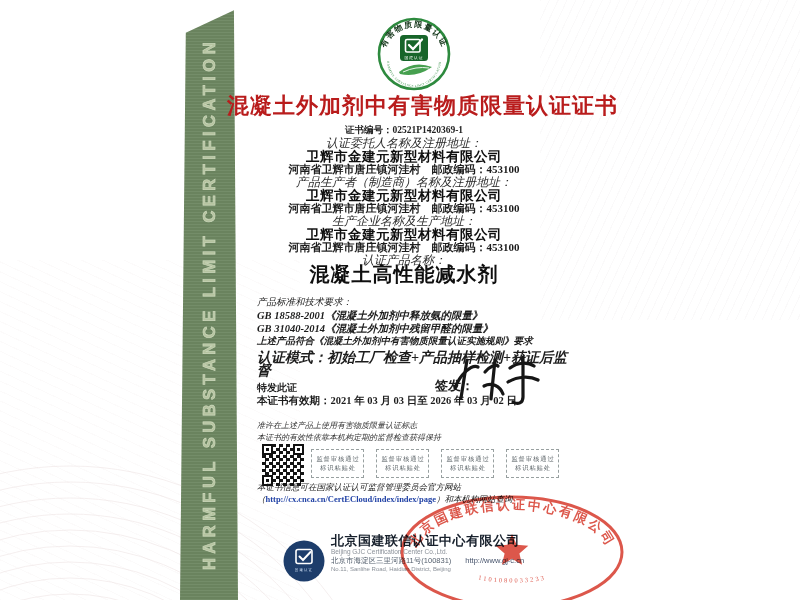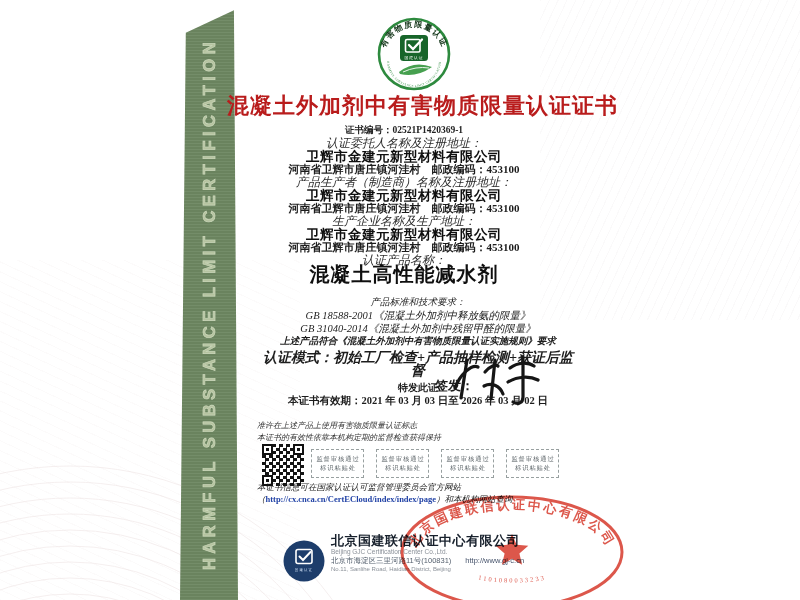--- a/index.html
+++ b/index.html
@@ -27,23 +27,23 @@
   .title{position:absolute;left:206px;top:91px;width:396px;text-align:right;white-space:nowrap;
          font-size:22px;font-weight:700;letter-spacing:1px;color:#b91c1c;margin-left:16px;}
   .certno{position:absolute;left:220px;top:124px;width:368px;text-align:center;
           font-size:9.5px;font-weight:600;color:#222;}
   .stack{position:absolute;left:212px;top:137px;width:384px;text-align:center;color:#1c1c1c;}
   .lbl{font-size:12px;line-height:13px;font-style:italic;color:#2c2c2c;}
   .nm{font-size:13.5px;line-height:13px;font-weight:700;color:#0f0f0f;letter-spacing:.5px;}
   .ad{font-size:11px;line-height:13px;font-weight:600;color:#1d1d1d;}
   .pn{font-size:20px;line-height:15px;font-weight:700;color:#0f0f0f;letter-spacing:1px;}
   
-  .std{position:absolute;left:257px;top:296px;width:322px;text-align:center;color:#1d1d1d;}
+  .std{position:absolute;left:257px;top:296px;width:322px;text-align:left;color:#1d1d1d;}
   .std .h{font-size:9.5px;line-height:13px;font-style:italic;}
-  .gb{font-size:10.5px;line-height:13px;font-style:italic;font-weight:400;}
+  .gb{font-size:10.5px;line-height:13px;font-style:italic;font-weight:700;}
   .conf{font-size:9.5px;line-height:13px;font-style:italic;font-weight:600;}
   .mode{margin-top:3px;font-size:14px;line-height:13px;font-style:italic;font-weight:600;}
   .grant{margin-top:4px;font-size:10px;line-height:13px;font-weight:700;}
   .dates{font-size:10.5px;line-height:13px;font-weight:700;}
   .signlbl{position:absolute;left:435px;top:377px;font-size:13px;font-weight:700;color:#1d1d1d;font-family:Liberation Mono, monospace;}
   .sig{position:absolute;left:448px;top:352px;}
   .notes{position:absolute;left:257px;top:420px;font-size:8px;line-height:12px;font-style:italic;color:#333;}
   
   .qr{position:absolute;left:262px;top:444px;width:42px;height:42px;background:
       conic-gradient(#151515 25%, #fff 0 50%, #151515 0 75%, #fff 0) 0 0/7px 7px,

